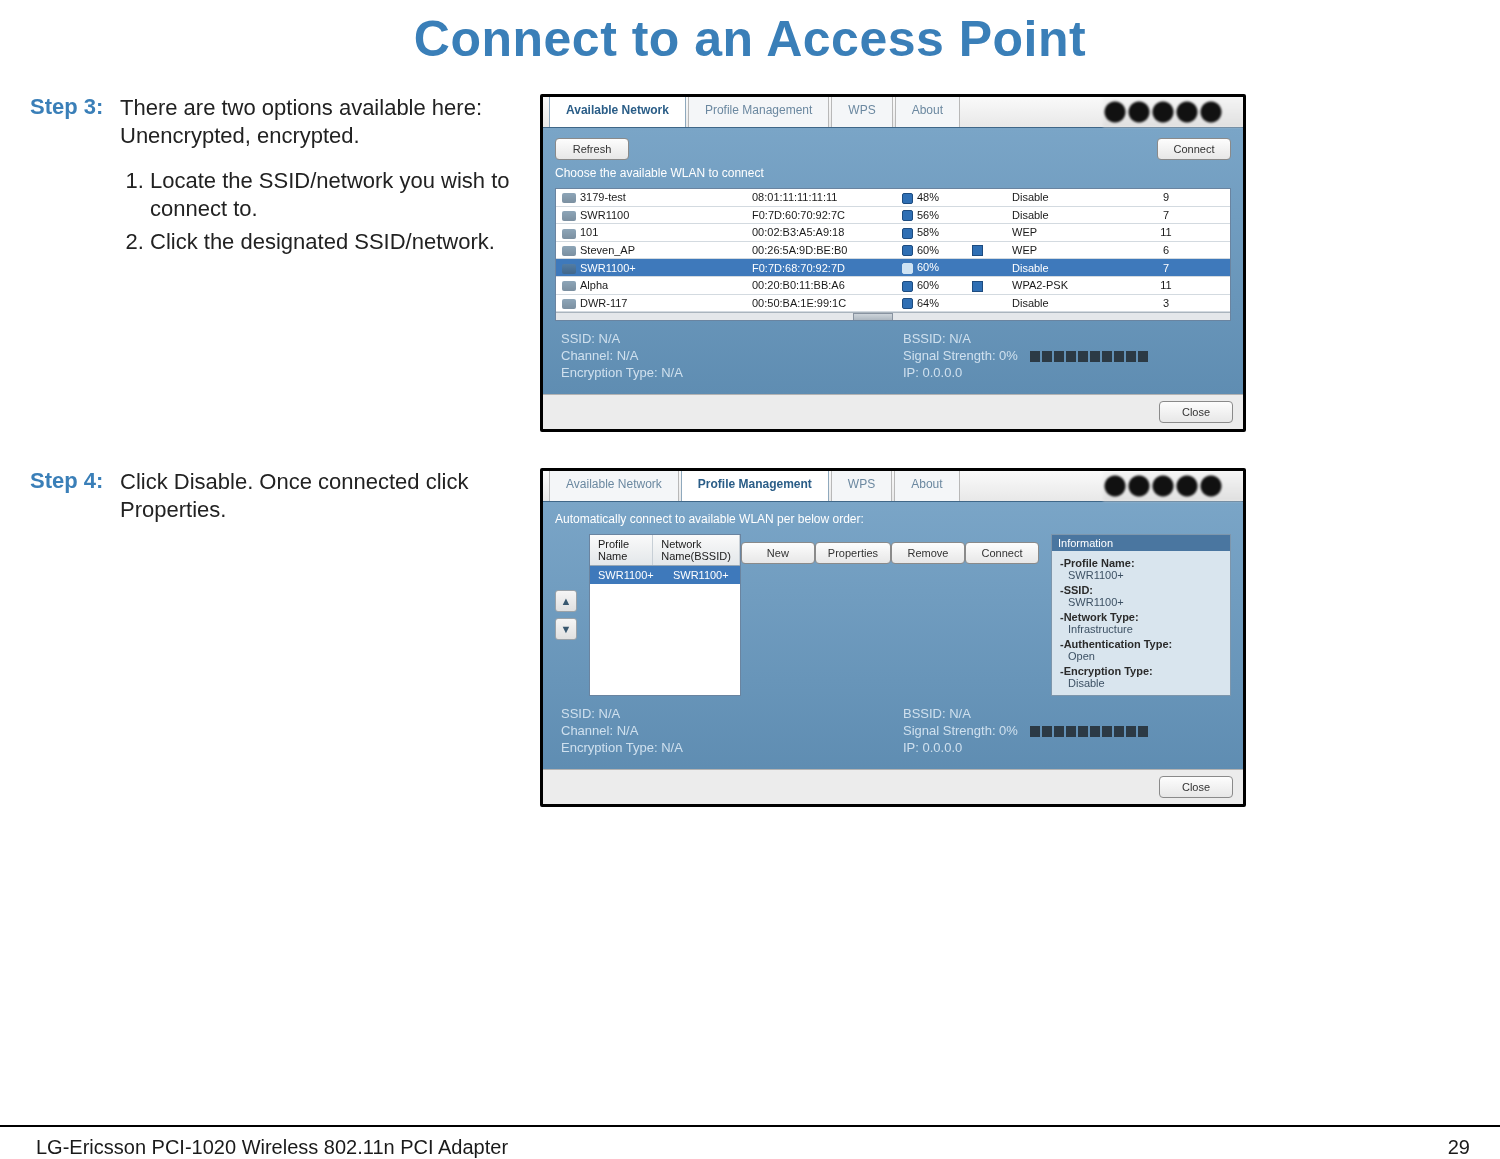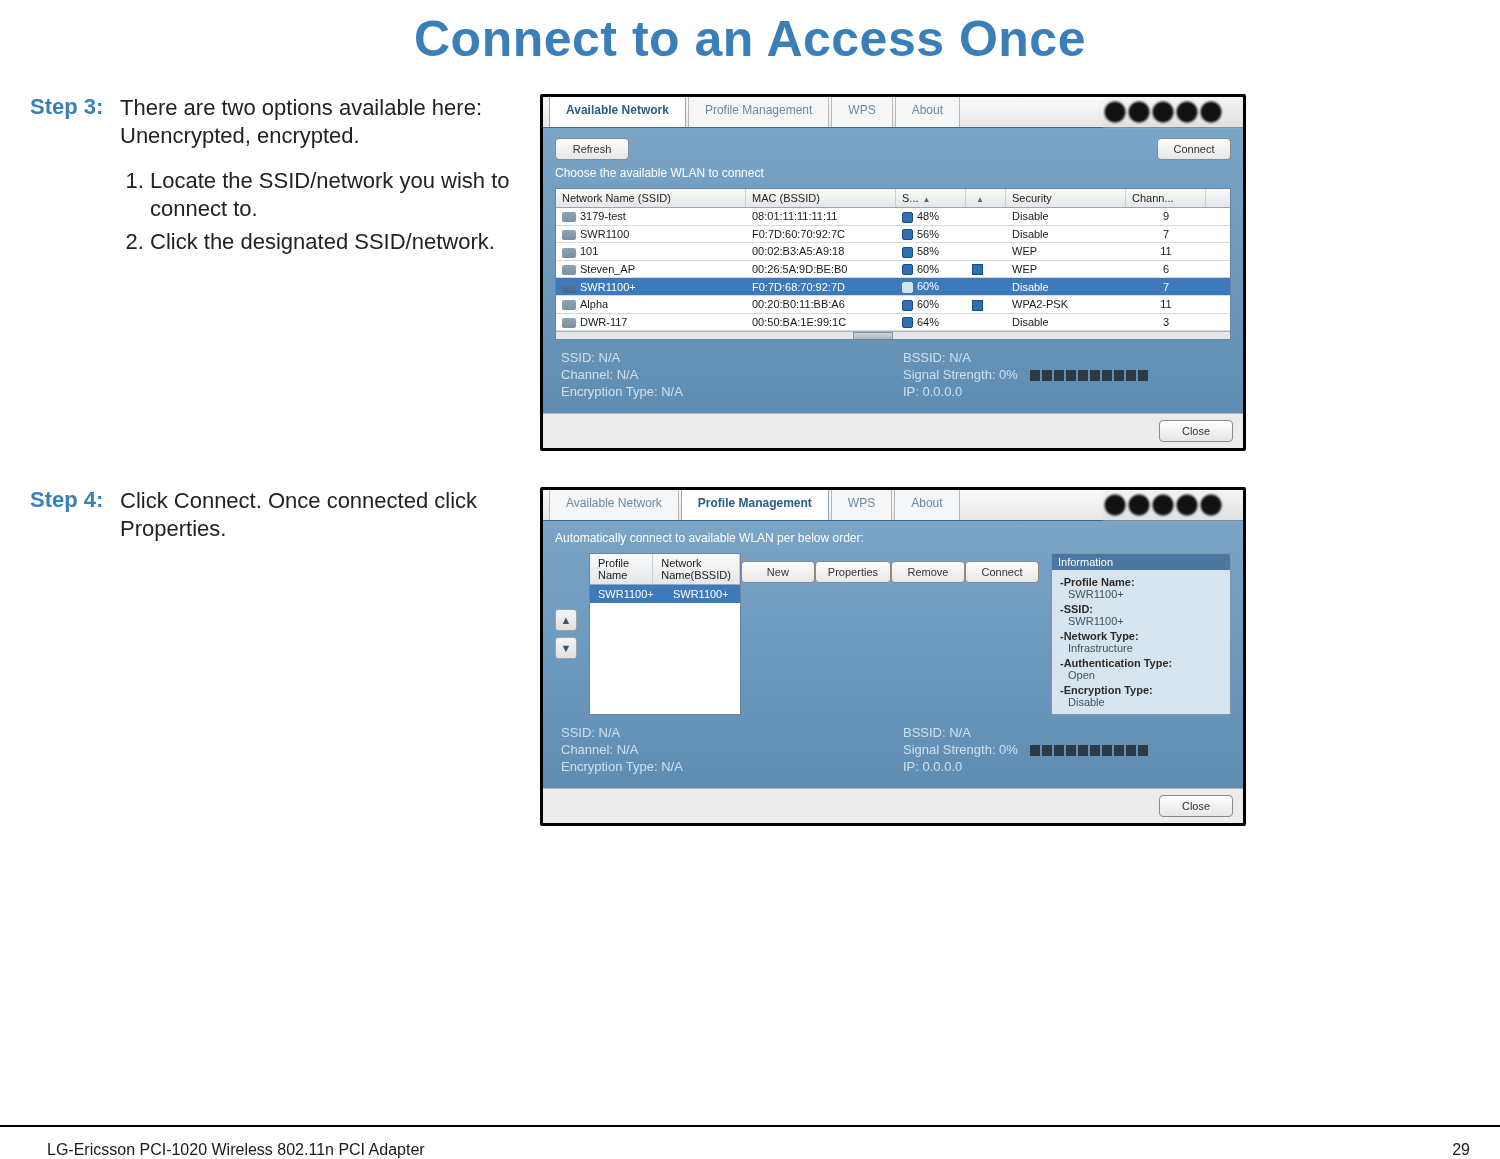--- a/index.html
+++ b/index.html
@@ -69,27 +69,27 @@
   .profile-head .cell{padding:3px 8px;font-size:11px;border-right:1px solid #c7cfd6;}
   .profile-row{display:grid;grid-template-columns:1fr 1fr;background:var(--row-sel);color:#fff;font-size:11px;filter:blur(.4px);}
   .profile-row .cell{padding:3px 8px;}
   .info-box{width:180px;background:var(--info-bg);border:1px solid #7d96ac;padding:6px 8px;font-size:11px;color:#2b2b2b;filter:blur(.4px);}
   .info-box .ihdr{background:#4a76a0;color:#fff;padding:2px 6px;margin:-6px -8px 6px -8px;font-size:11px;}
   .info-box .lbl{font-weight:700;margin-top:3px;}
   .info-box .val{margin-left:8px;color:#3d5164;}
   .btnrow{display:flex;margin-top:8px;justify-content:center;}
   
   .page-rule{position:absolute;left:0;right:0;bottom:42px;border-top:2px solid #000;}
-  .footer{position:absolute;left:47px;right:30px;bottom:10px;display:flex;justify-content:space-between;font-family:"Arial Narrow",Arial,sans-serif;font-size:16px;font-stretch:condensed;}
+  .footer{position:absolute;left:36px;right:30px;bottom:10px;display:flex;justify-content:space-between;font-family:"Arial Narrow",Arial,sans-serif;font-size:20px;font-stretch:condensed;}
 </style>
 </head>
 <body>
 <div class="page">
 
-<h1 class="page-title">Connect to an Access Once</h1>
+<h1 class="page-title">Connect to an Access Point</h1>
 
 <div class="step-block">
   <div class="step-label">Step 3:</div>
   <div class="step-text">
     <div>There are two options available here:</div>
     <div>Unencrypted, encrypted.</div>
     <ol>
       <li>Locate the SSID/network you wish to connect to.</li>
       <li>Click the designated SSID/network.</li>
     </ol>
@@ -102,28 +102,20 @@
         <div class="tab">WPS</div>
         <div class="tab">About</div>
       </div>
       <div class="panel">
         <div class="toolbar">
           <div class="btn">Refresh</div>
           <div class="btn">Connect</div>
         </div>
         <div class="panel-title">Choose the available WLAN to connect</div>
         <div class="grid">
-          <div class="grid-head">
-            <div class="cell">Network Name (SSID)</div>
-            <div class="cell">MAC (BSSID)</div>
-            <div class="cell sort">S...</div>
-            <div class="cell sort"></div>
-            <div class="cell">Security</div>
-            <div class="cell">Chann...</div>
-          </div>
 
           <div class="grid-row">
             <div class="cell name">3179-test</div>
             <div class="cell">08:01:11:11:11:11</div>
             <div class="cell"><span class="sig-icon"></span><span>48%</span></div>
             <div class="cell"></div>
             <div class="cell">Disable</div>
             <div class="cell" style="text-align:center">9</div>
           </div>
           <div class="grid-row">
@@ -203,21 +195,21 @@
       <div class="close-row">
             <div class="btn">Close</div>
           </div>
     </div>
   </div>
 </div>
 
 <div class="step-block">
   <div class="step-label">Step 4:</div>
   <div class="step-text">
-    <div>Click Connect. Once connected click Properties.</div>
+    <div>Click Disable. Once connected click Properties.</div>
   </div>
   <div class="right-col">
     <div class="win">
       <div class="tabbar">
         <div class="tab">Available Network</div>
         <div class="tab active sep">Profile Management</div>
         <div class="tab">WPS</div>
         <div class="tab">About</div>
       </div>
       <div class="panel">

